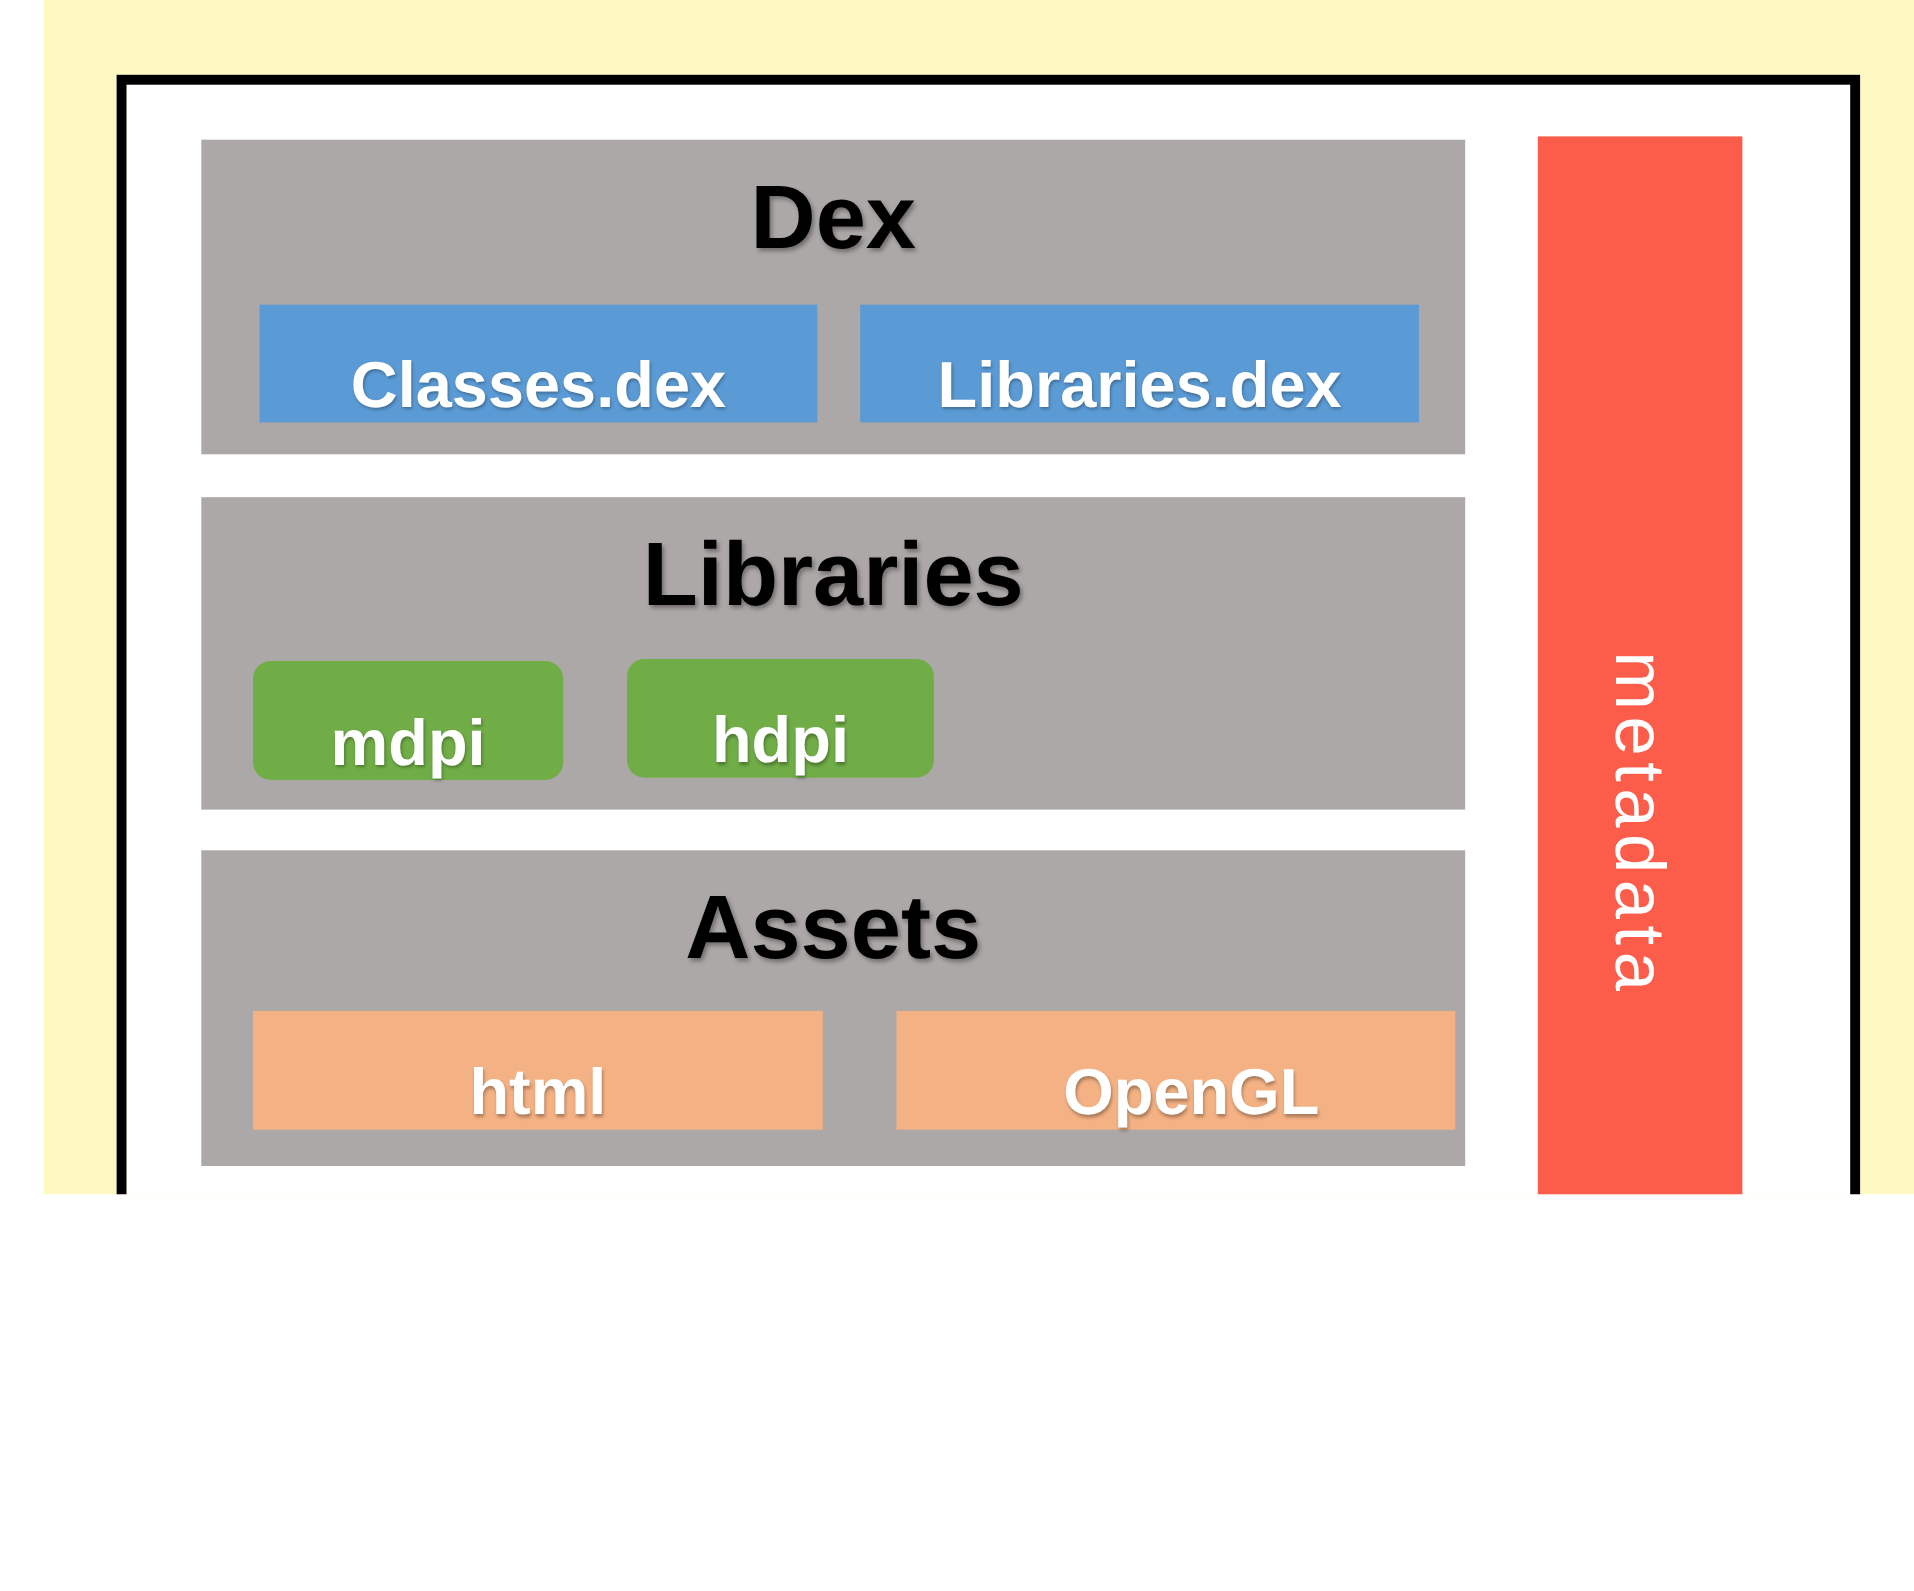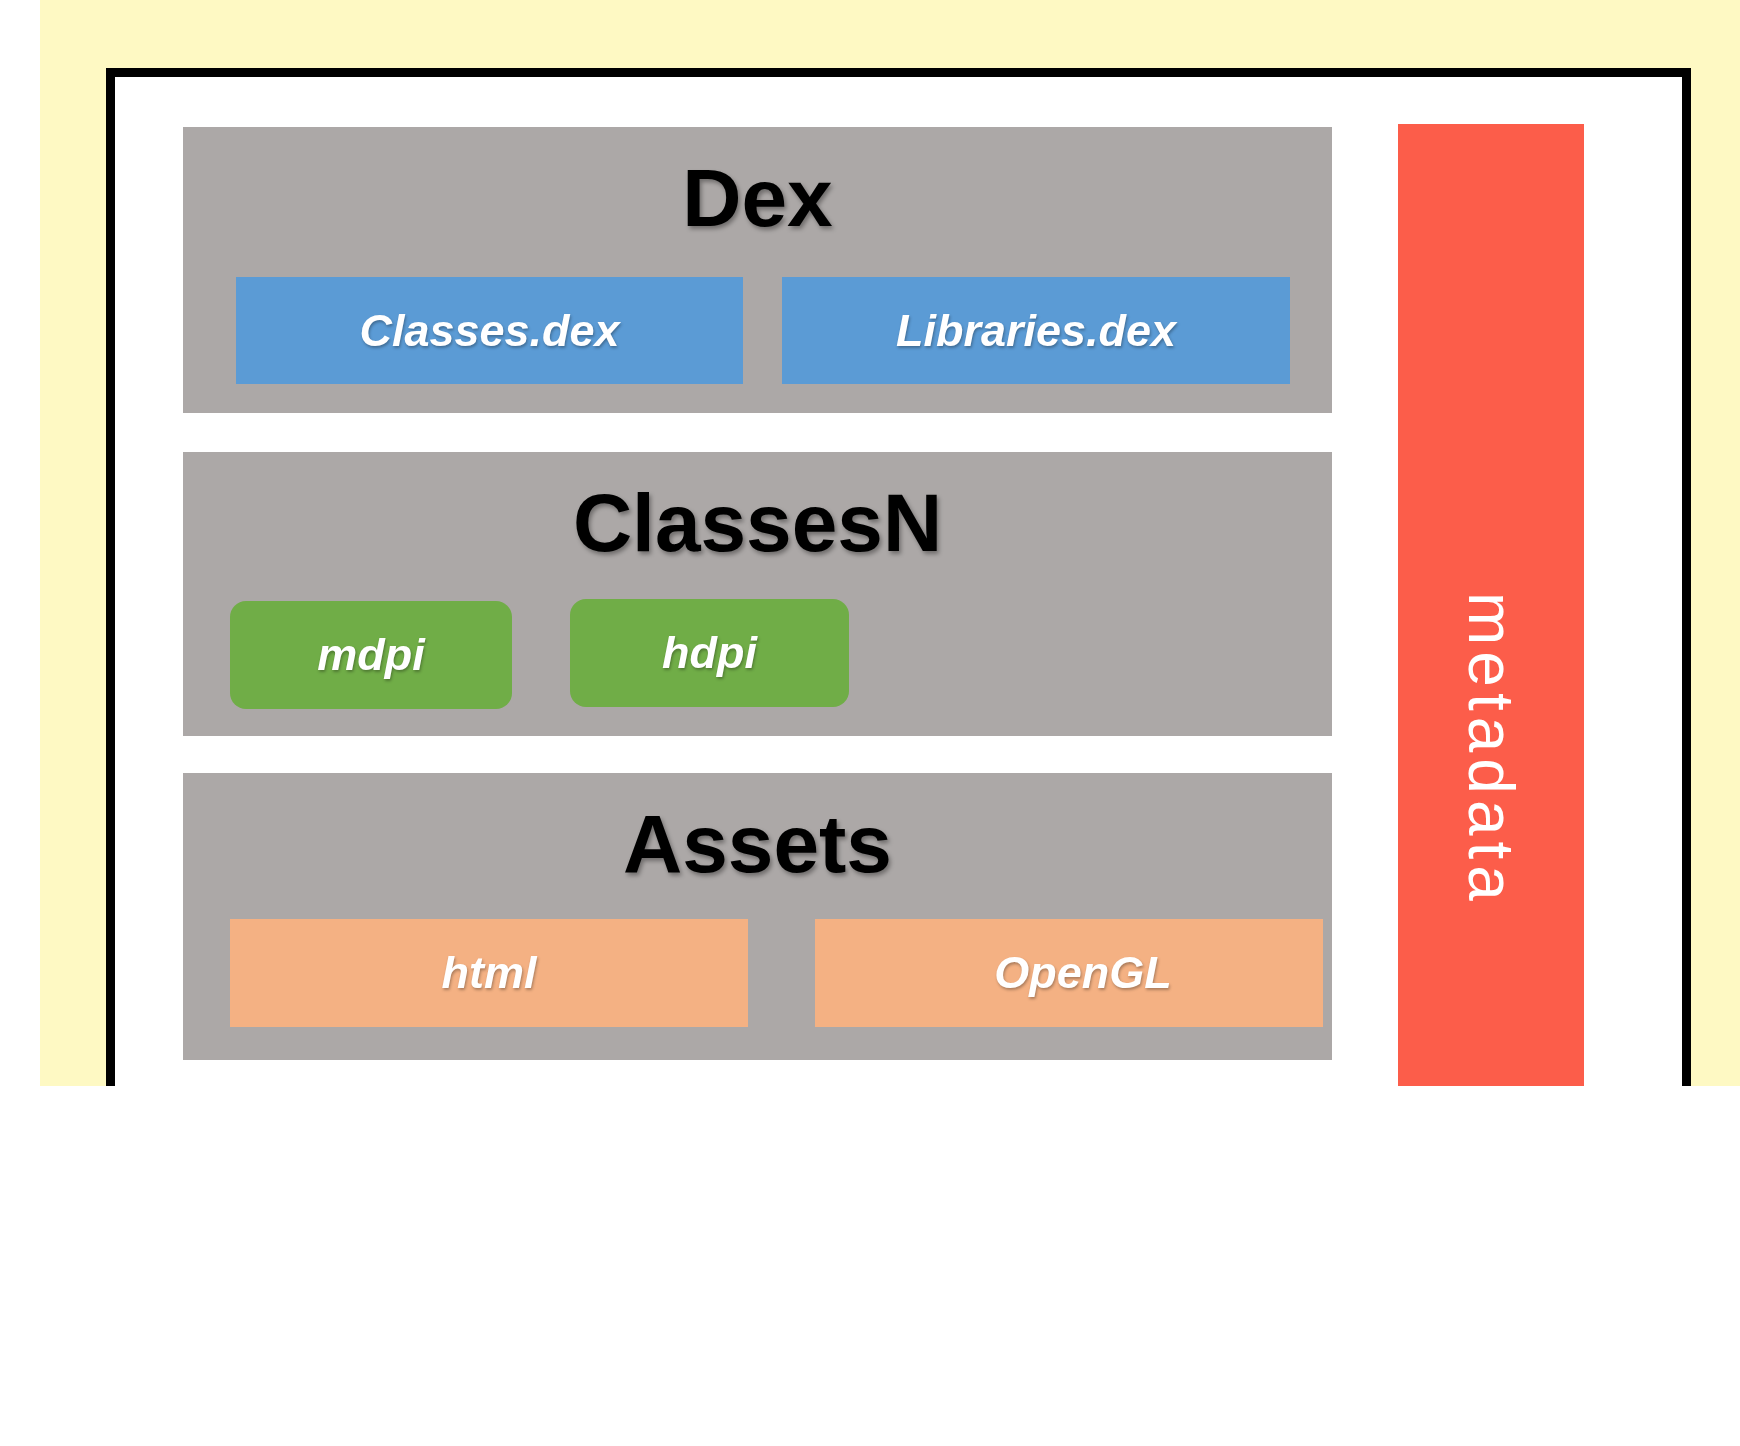--- a/index.html
+++ b/index.html
@@ -45,28 +45,27 @@
     font-size: 82px;
     font-weight: bold;
     color: #000000;
     letter-spacing: 0px;
     text-shadow: 2px 3px 4px rgba(0,0,0,0.35);
     white-space: nowrap;
   }
   .inner-box {
     position: absolute;
     display: flex;
-    align-items: center;
+    align-items: flex-end;
     justify-content: center;
     color: #ffffff;
-    font-size: 45px;
+    font-size: 59px;
     font-weight: bold;
     text-shadow: 1px 2px 3px rgba(0,0,0,0.30);
     white-space: nowrap;
-    font-style: italic;
   }
   .box-blue   { background: #5b9bd5; }
   .box-green  { background: #70ad47; border-radius: 16px; }
   .box-orange { background: #f4b183; }
   .box-yellow { background: #ffd966; }
 
   
   .box-classes-dex   { left: 53px;  top: 150px; width: 507px; height: 107px; }
   .box-classesn-dex  { left: 599px; top: 150px; width: 508px; height: 107px; }
   
@@ -112,21 +111,21 @@
     <div class="panel-title">Dex</div>
     <div class="inner-box box-blue box-classes-dex">
       <span>Classes.dex</span>
     </div>
     <div class="inner-box box-blue box-classesn-dex">
       <span>Libraries.dex</span>
     </div>
   </div>
 
   <div class="panel panel-resource">
-    <div class="panel-title">ClassesN</div>
+    <div class="panel-title">Libraries</div>
     <div class="inner-box box-green box-mdpi">
       <span>mdpi</span>
     </div>
     <div class="inner-box box-green box-hdpi">
       <span>hdpi</span>
     </div>
   </div>
 
   <div class="panel panel-assets">
     <div class="panel-title">Assets</div>

